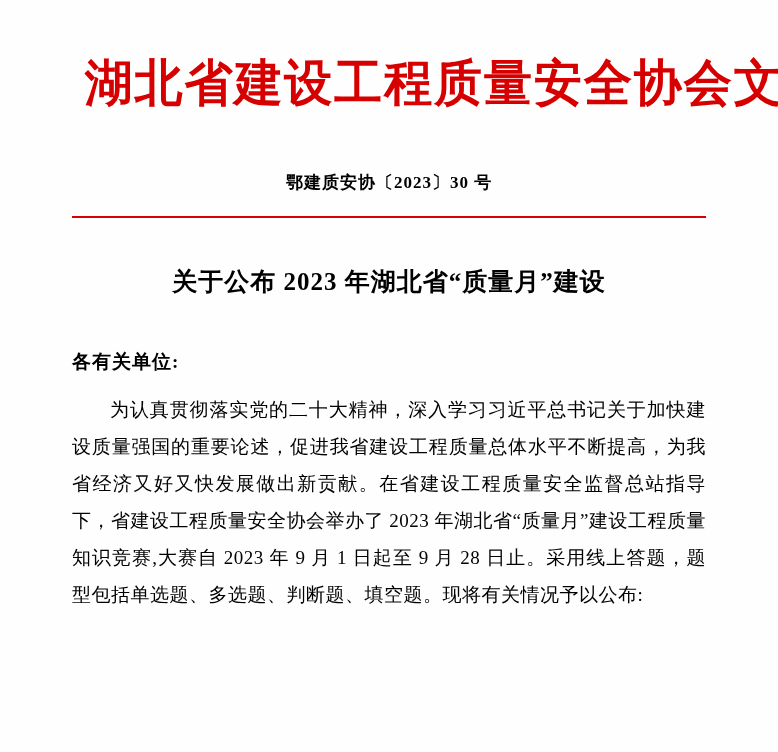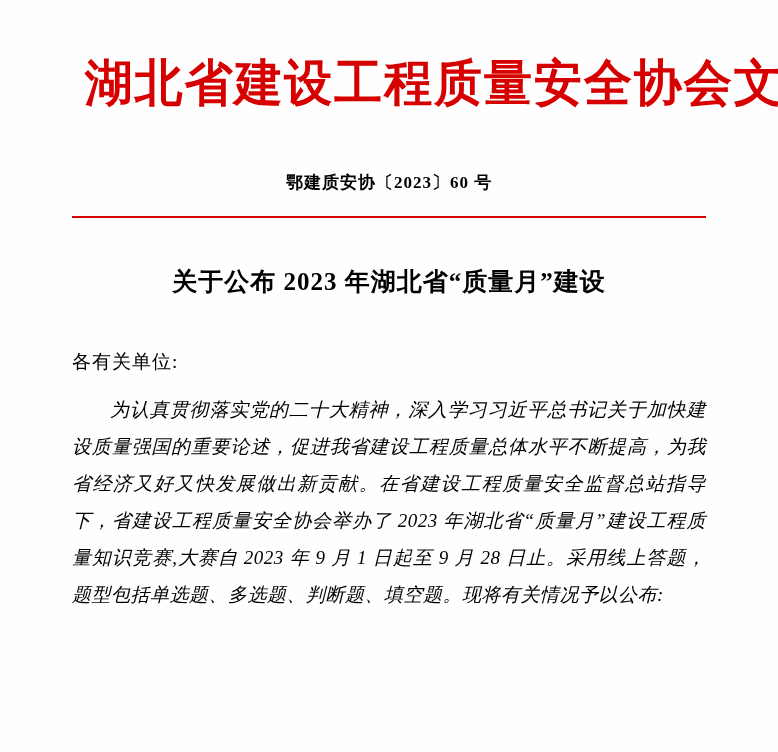--- a/index.html
+++ b/index.html
@@ -58,45 +58,45 @@
     line-height: 1.75;
     letter-spacing: 1px;
   }
   .doc-subject .line {
     display: block;
   }
   .salutation {
     margin-top: 46px;
     font-size: 19px;
     letter-spacing: 1px;
+    font-weight: bold;
   }
   .body-text {
     margin-top: 16px;
     font-size: 19px;
     line-height: 1.95;
     text-align: justify;
     text-justify: inter-ideograph;
     text-indent: 2em;
     letter-spacing: 0.5px;
-    font-style: italic;
   }
   .body-text p {
     margin: 0;
   }
 </style>
 </head>
 <body>
 
 <div class="page">
 
   <div class="doc-header">
     <div class="doc-title-red">湖北省建设工程质量安全协会文件</div>
   </div>
 
-  <div class="doc-number">鄂建质安协〔2023〕60 号</div>
+  <div class="doc-number">鄂建质安协〔2023〕30 号</div>
 
   <div class="red-rule"></div>
 
   <div class="doc-subject">
     <span class="line">关于公布 2023 年湖北省“质量月”建设</span>
   </div>
 
   <div class="salutation">各有关单位:</div>
 
   <div class="body-text">

